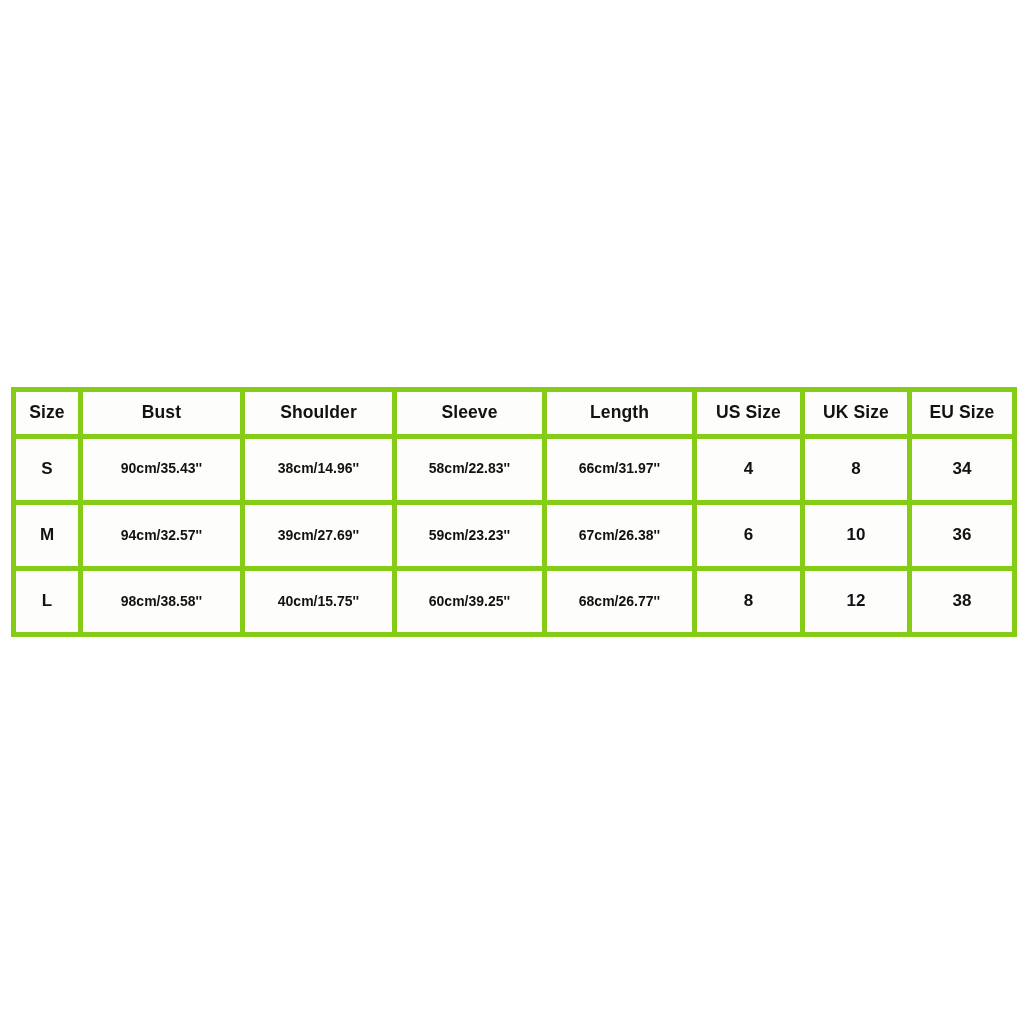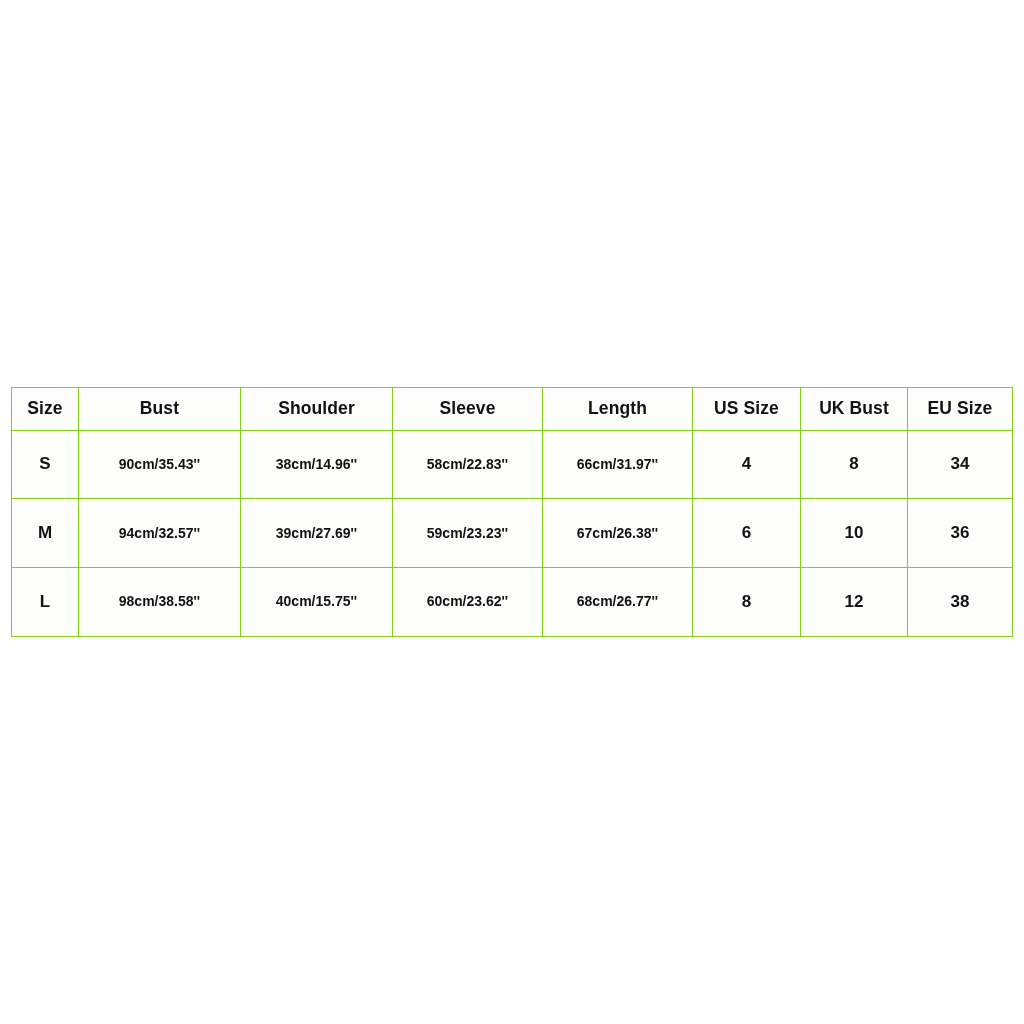--- a/index.html
+++ b/index.html
@@ -38,21 +38,21 @@
   table.size-chart col.c-bust     { width: 162px; }
   table.size-chart col.c-shoulder { width: 152px; }
   table.size-chart col.c-sleeve   { width: 150px; }
   table.size-chart col.c-length   { width: 150px; }
   table.size-chart col.c-us       { width: 108px; }
   table.size-chart col.c-uk       { width: 107px; }
   table.size-chart col.c-eu       { width: 105px; }
 
   table.size-chart th,
   table.size-chart td {
-    border: 1px solid #84cc16;
+    border: 5px solid #84cc16;
     text-align: center;
     vertical-align: middle;
     color: #121212;
     font-weight: bold;
     padding: 0;
     height: 41.6px;
     line-height: 1.1;
     background: #fdfdfc;
     white-space: nowrap;
   }
@@ -91,21 +91,21 @@
       <col class="c-eu">
     </colgroup>
     <thead>
       <tr>
         <th>Size</th>
         <th>Bust</th>
         <th>Shoulder</th>
         <th>Sleeve</th>
         <th>Length</th>
         <th>US Size</th>
-        <th>UK Bust</th>
+        <th>UK Size</th>
         <th>EU Size</th>
       </tr>
     </thead>
     <tbody>
       <tr>
         <td class="size-cell">S</td>
         <td>90cm/35.43''</td>
         <td>38cm/14.96''</td>
         <td>58cm/22.83''</td>
         <td>66cm/31.97''</td>
@@ -120,21 +120,21 @@
         <td>59cm/23.23''</td>
         <td>67cm/26.38''</td>
         <td class="plain-num">6</td>
         <td class="plain-num">10</td>
         <td class="plain-num">36</td>
       </tr>
       <tr>
         <td class="size-cell">L</td>
         <td>98cm/38.58''</td>
         <td>40cm/15.75''</td>
-        <td>60cm/23.62''</td>
+        <td>60cm/39.25''</td>
         <td>68cm/26.77''</td>
         <td class="plain-num">8</td>
         <td class="plain-num">12</td>
         <td class="plain-num">38</td>
       </tr>
     </tbody>
   </table>
 </div>
 
 </body></html>

